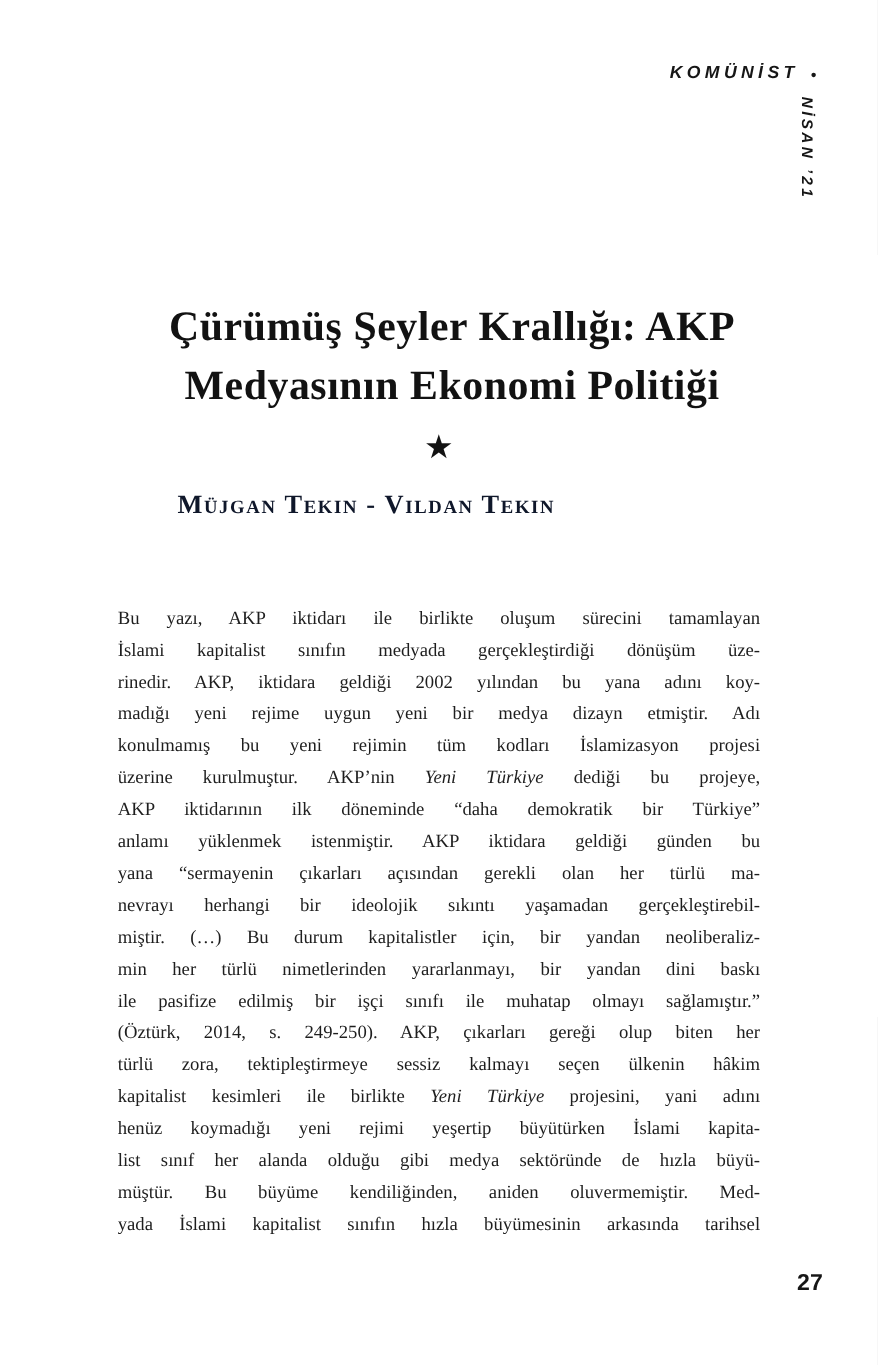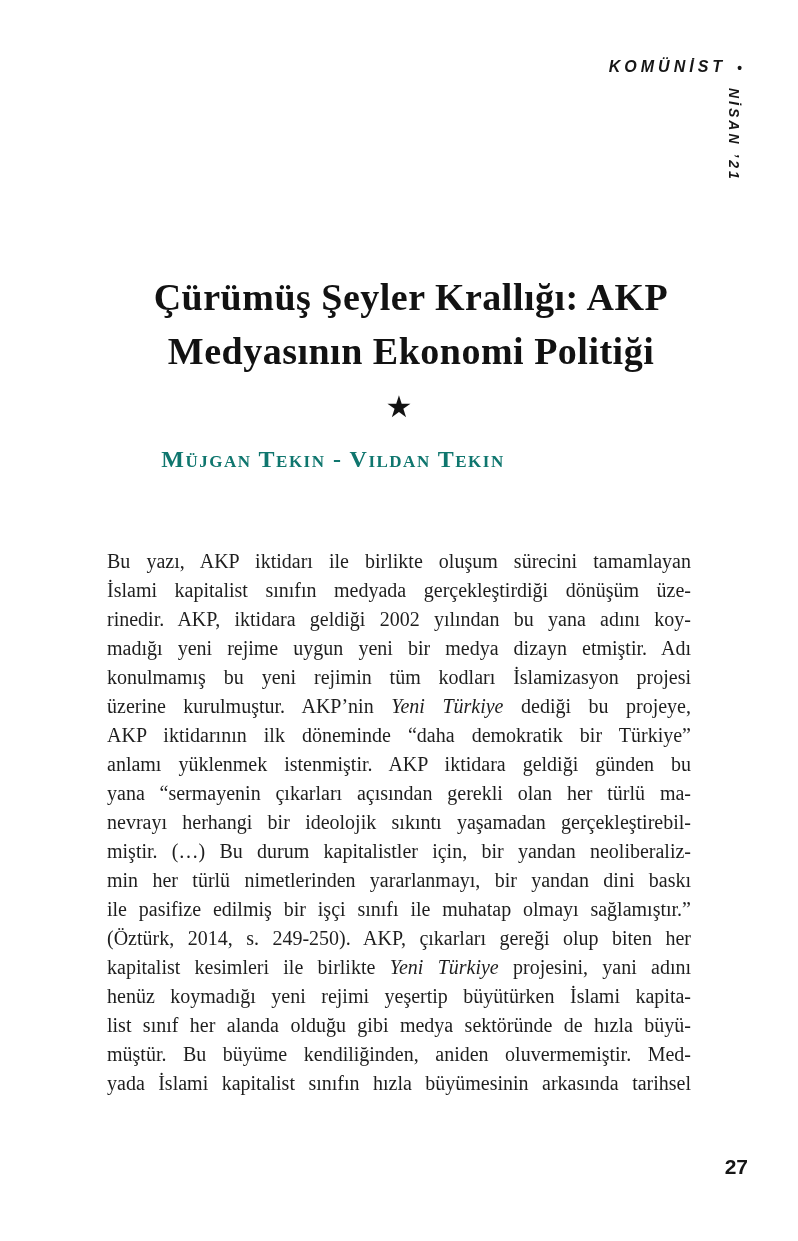--- a/index.html
+++ b/index.html
@@ -71,28 +71,28 @@
   .authors {
     position: absolute;
     top: 446px;
     left: 0;
     width: 666px;
     text-align: center;
     font-variant: small-caps;
     font-weight: bold;
     font-size: 24px;
     letter-spacing: 1.5px;
-    color: #0f766e;
+    color: #0f172a;
   }
   .body-text {
     position: absolute;
     left: 107px;
     top: 547px;
     width: 584px;
-    font-size: 20px;
+    font-size: 17px;
     line-height: 29px;
     color: #1e1e1e;
   }
   .bline {
     text-align: justify;
     text-align-last: justify;
     white-space: normal;
   }
   .bline em { font-style: italic; }
   .page-number {
@@ -135,20 +135,21 @@
       <div class="bline"><span>konulmamış bu yeni rejimin tüm kodları İslamizasyon projesi</span></div>
       <div class="bline"><span>üzerine kurulmuştur. AKP’nin </span><em>Yeni Türkiye</em><span> dediği bu projeye,</span></div>
       <div class="bline"><span>AKP iktidarının ilk döneminde “daha demokratik bir Türkiye”</span></div>
       <div class="bline"><span>anlamı yüklenmek istenmiştir. AKP iktidara geldiği günden bu</span></div>
       <div class="bline"><span>yana “sermayenin çıkarları açısından gerekli olan her türlü ma-</span></div>
       <div class="bline"><span>nevrayı herhangi bir ideolojik sıkıntı yaşamadan gerçekleştirebil-</span></div>
       <div class="bline"><span>miştir. (…) Bu durum kapitalistler için, bir yandan neoliberaliz-</span></div>
       <div class="bline"><span>min her türlü nimetlerinden yararlanmayı, bir yandan dini baskı</span></div>
       <div class="bline"><span>ile pasifize edilmiş bir işçi sınıfı ile muhatap olmayı sağlamıştır.”</span></div>
       <div class="bline"><span>(Öztürk, 2014, s. 249-250). AKP, çıkarları gereği olup biten her</span></div>
+      <div class="bline"><span>türlü zora, tektipleştirmeye sessiz kalmayı seçen ülkenin hâkim</span></div>
       <div class="bline"><span>kapitalist kesimleri ile birlikte </span><em>Yeni Türkiye</em><span> projesini, yani adını</span></div>
       <div class="bline"><span>henüz koymadığı yeni rejimi yeşertip büyütürken İslami kapita-</span></div>
       <div class="bline"><span>list sınıf her alanda olduğu gibi medya sektöründe de hızla büyü-</span></div>
       <div class="bline"><span>müştür. Bu büyüme kendiliğinden, aniden oluvermemiştir. Med-</span></div>
       <div class="bline"><span>yada İslami kapitalist sınıfın hızla büyümesinin arkasında tarihsel</span></div>
     </div>
 
   <div class="page-number">27</div>
 
 </div>

